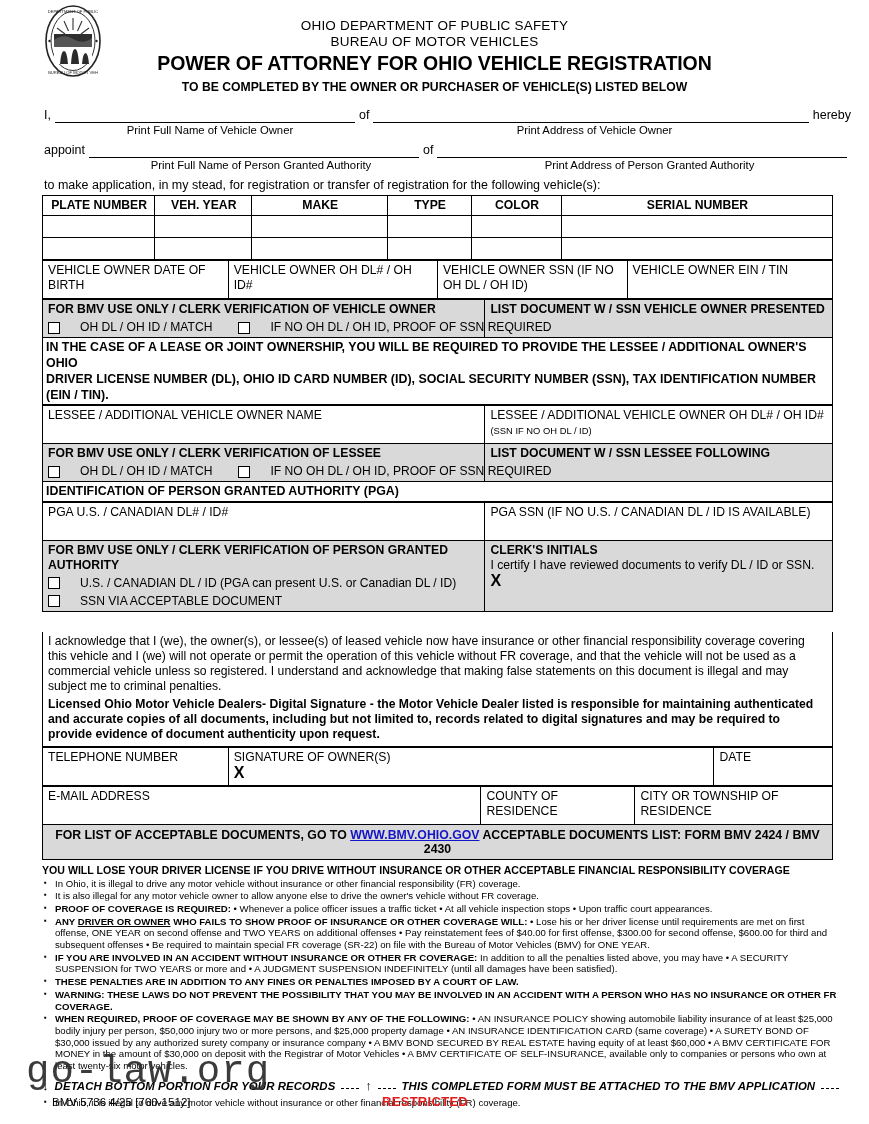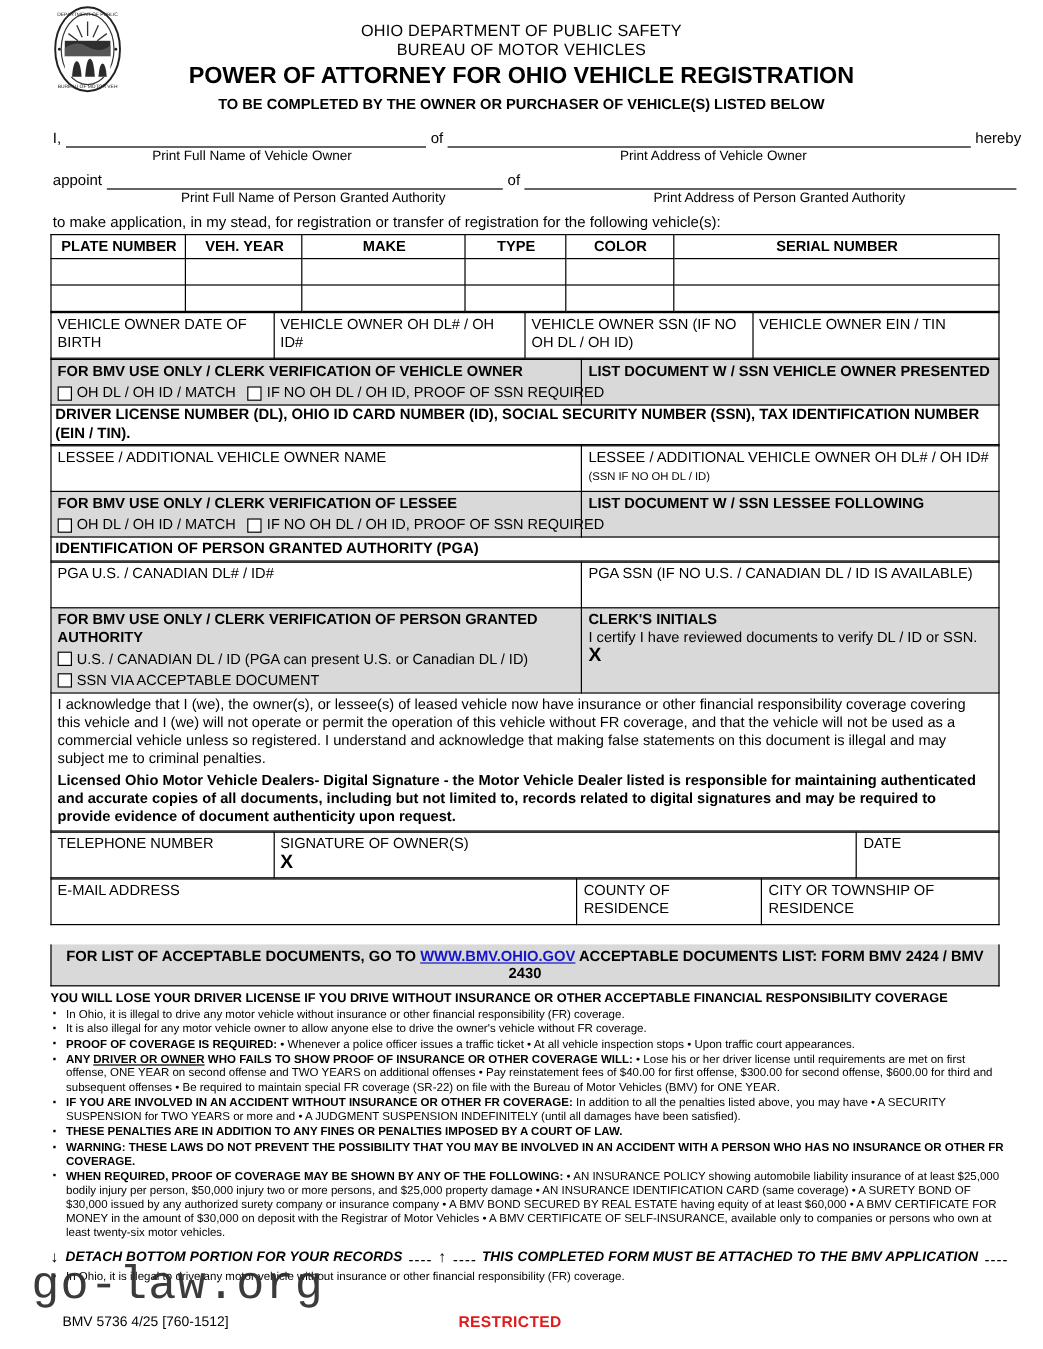--- a/index.html
+++ b/index.html
@@ -47,36 +47,36 @@
     line-height: 15px;
   }
   td.hd { text-align: center; font-weight: bold; font-size: 12.4px; padding: 2px 2px; }
   td.blank { height: 22px; }
   td.tall { height: 38px; }
   td.gray { background: #d9d9d9; }
   .nb { font-weight: bold; }
   .small { font-size: 9.4px; }
   .bigx { font-family: "Liberation Sans", sans-serif; font-weight: bold; font-size: 16px; line-height: 16px; }
 
-  .cbline { display: flex; align-items: center; gap: 4px; margin-top: 3px; flex-wrap: nowrap; }
+  .cbline { display: flex; align-items: center; gap: 20px; margin-top: 3px; flex-wrap: nowrap; }
   .cb {
     display: inline-block; width: 12px; height: 12px;
     border: 1.4px solid #000; background: #fff; flex: none;
   }
   .cbtxt { font-size: 12.1px; white-space: nowrap; }
 
   .banner {
     font-weight: bold; font-size: 12.4px; line-height: 15.5px;
     padding: 2px 0 1px 1px; border-bottom: 1.1px solid #000;
   }
   .noteblk { font-size: 12.2px; line-height: 15px; padding: 1px 2px 2px 2px; }
 
   .acceptbar {
     background: #d9d9d9; border: 1.1px solid #000; border-top: none;
-    text-align: center; font-weight: bold; font-size: 12.3px; padding: 3px 0; margin-top: 16px;
+    text-align: center; font-weight: bold; font-size: 12.3px; padding: 3px 0;
   }
   .acceptbar a { color: #1414c8; text-decoration: underline; font-weight: bold; }
 
   
   .bullets { padding: 0 30px 0 42px; margin-top: 4px; }
   .bhead { font-weight: bold; font-size: 10.6px; line-height: 13px; margin-bottom: 1px; }
   ul.bl { list-style: none; margin: 0; padding: 0; }
   ul.bl li {
     position: relative; padding-left: 13px; font-size: 9.6px;
     line-height: 11.6px; margin-bottom: 1.2px;
@@ -247,20 +247,21 @@
           </div>
         </td>
         <td class="gray">
           <span class="nb">LIST DOCUMENT W / SSN VEHICLE OWNER PRESENTED</span>
         </td>
       </tr>
     </tbody>
       </table>
 
     <div style="border:1.1px solid #000;border-top:none;padding:0;">
+      <div class="banner" style="border-bottom:none;padding-left:3px;">IN THE CASE OF A LEASE OR JOINT OWNERSHIP, YOU WILL BE REQUIRED TO PROVIDE THE LESSEE / ADDITIONAL OWNER'S OHIO</div>
       <div class="banner" style="border-bottom:none;padding-left:3px;padding-top:0;">DRIVER LICENSE NUMBER (DL), OHIO ID CARD NUMBER (ID), SOCIAL SECURITY NUMBER (SSN), TAX IDENTIFICATION NUMBER (EIN / TIN).</div>
     </div>
 
     <table class="frm" style="border-top:none;">
       <colgroup>
           <col style="width:56%">
           <col style="width:44%">
         </colgroup>
       <tbody>
           <tr>
@@ -315,21 +316,21 @@
         </td>
         <td class="gray">
           <div class="nb">CLERK'S INITIALS</div>
           <div>I certify I have reviewed documents to verify DL / ID or SSN.</div>
           <div class="bigx">X</div>
         </td>
       </tr>
     </tbody>
       </table>
 
-    <div style="border:1.1px solid #000;border-top:none;padding:1px 3px 2px 3px;">
+    <div style="border:1.1px solid #000;border-top:none;padding:1px 3px 2px 3px;margin-top:20px;">
       <div class="noteblk">I acknowledge that I (we), the owner(s), or lessee(s) of leased vehicle now have insurance or other financial responsibility coverage covering this vehicle and I (we) will not operate or permit the operation of this vehicle without FR coverage, and that the vehicle will not be used as a commercial vehicle unless so registered. I understand and acknowledge that making false statements on this document is illegal and may subject me to criminal penalties.</div>
       <div class="noteblk b" style="font-weight:bold;">Licensed Ohio Motor Vehicle Dealers- Digital Signature - the Motor Vehicle Dealer listed is responsible for maintaining authenticated and accurate copies of all documents, including but not limited to, records related to digital signatures and may be required to provide evidence of document authenticity upon request.</div>
     </div>
 
     <table class="frm" style="border-top:none;">
       <colgroup>
           <col style="width:23.5%">
           <col style="width:61.5%">
           <col style="width:15%">
         </colgroup>

